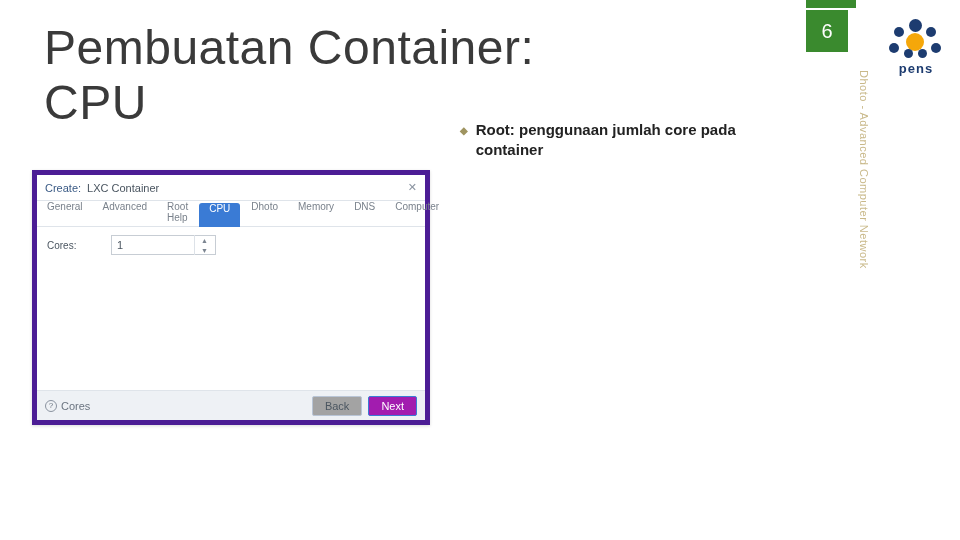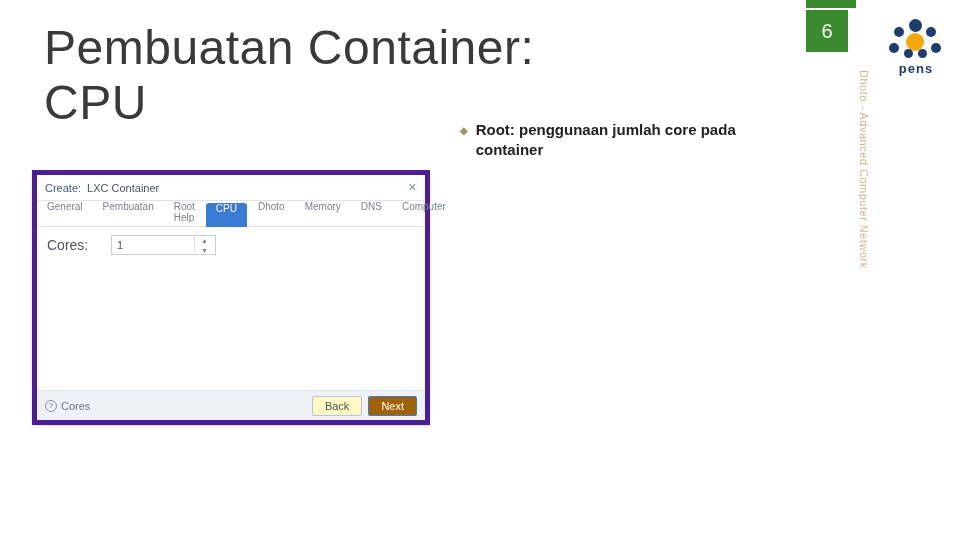--- a/index.html
+++ b/index.html
@@ -26,32 +26,32 @@
   .shot-hd { display:flex; align-items:center; height:26px; border-bottom:1px solid #dfe4ea; padding:0 8px; gap:6px; }
   .shot-hd .crt { color:#3a5a85; }
   .shot-hd .ttl { color:#4a5560; }
   .shot-hd .x { margin-left:auto; color:#8a93a0; cursor:default; }
 
   .tabs { display:flex; height:26px; border-bottom:1px solid #dfe4ea; font-size:10px; }
   .tab { padding:0 10px; display:flex; align-items:flex-start; color:#7a828c; position:relative; }
   .tab.active { background:#3a7bd5; color:#fff; border-radius:3px 3px 0 0; margin:2px 1px 0; height:24px; }
 
   .formrow { display:flex; align-items:center; gap:10px; padding:8px 10px; }
-  .formrow label { width:54px; font-size:14px; color:#4a5560; }
+  .formrow label { width:54px; font-size:10px; color:#4a5560; }
   .numwrap { display:flex; align-items:center; border:1px solid #c7cdd4; height:20px; width:105px; background:#fff; }
   .numwrap input { border:none; width:82px; padding:0 5px; font-size:11px; color:#4a5560; outline:none; }
   .spin { width:20px; display:flex; flex-direction:column; border-left:1px solid #dde2e8; }
   .spin div { height:10px; font-size:7px; display:flex; align-items:center; justify-content:center; color:#7c8591; cursor:default; }
 
   .ftr { position:absolute; left:0; right:0; bottom:0; height:30px; background:#eef1f5; border-top:1px solid #dfe4ea; display:flex; align-items:center; padding:0 8px; gap:6px; }
   .help { display:flex; align-items:center; gap:4px; color:#6b7480; font-size:11px; }
   .help .h { width:12px; height:12px; border:1px solid #8a93a0; border-radius:50%; display:flex; align-items:center; justify-content:center; font-size:8px; }
-  .ftr .btn { margin-left:auto; height:20px; padding:0 12px; border:1px solid #b9c5d6; background:#fef9c3; color:#4a5560; font-size:11px; display:flex; align-items:center; border-radius:2px; }
+  .ftr .btn { margin-left:auto; height:20px; padding:0 12px; border:1px solid #b9c5d6; background:#a3a3a3; color:#4a5560; font-size:11px; display:flex; align-items:center; border-radius:2px; }
   .ftr .btn + .btn { margin-left:0; }
-  .ftr .btn.primary { background:#a16207; color:#fff; border-color:#3a7bd5;justify-content:flex-end; }
+  .ftr .btn.primary { background:#a21caf; color:#fff; border-color:#3a7bd5;justify-content:flex-end; }
 
   .accentbar { position:absolute; right:104px; top:0; width:50px; height:8px; background:#3a8a2e; }
 </style>
 </head>
 <body>
 
 <div class="slide">
 
   <div class="accentbar"></div>
 
@@ -89,21 +89,21 @@
     <div class="shot-hd">
       <span class="crt">Create:</span>
       <span class="ttl">LXC Container</span>
       <span class="x">✕</span>
     </div>
     <div class="tabs">
       <div class="tab">
           <span>General</span>
         </div>
       <div class="tab">
-          <span>Pembuatan</span>
+          <span>Advanced</span>
         </div>
       <div class="tab">
           <span>Root Help</span>
         </div>
       <div class="tab active">
           <span>CPU</span>
         </div>
       <div class="tab">
           <span>Dhoto</span>
         </div>

